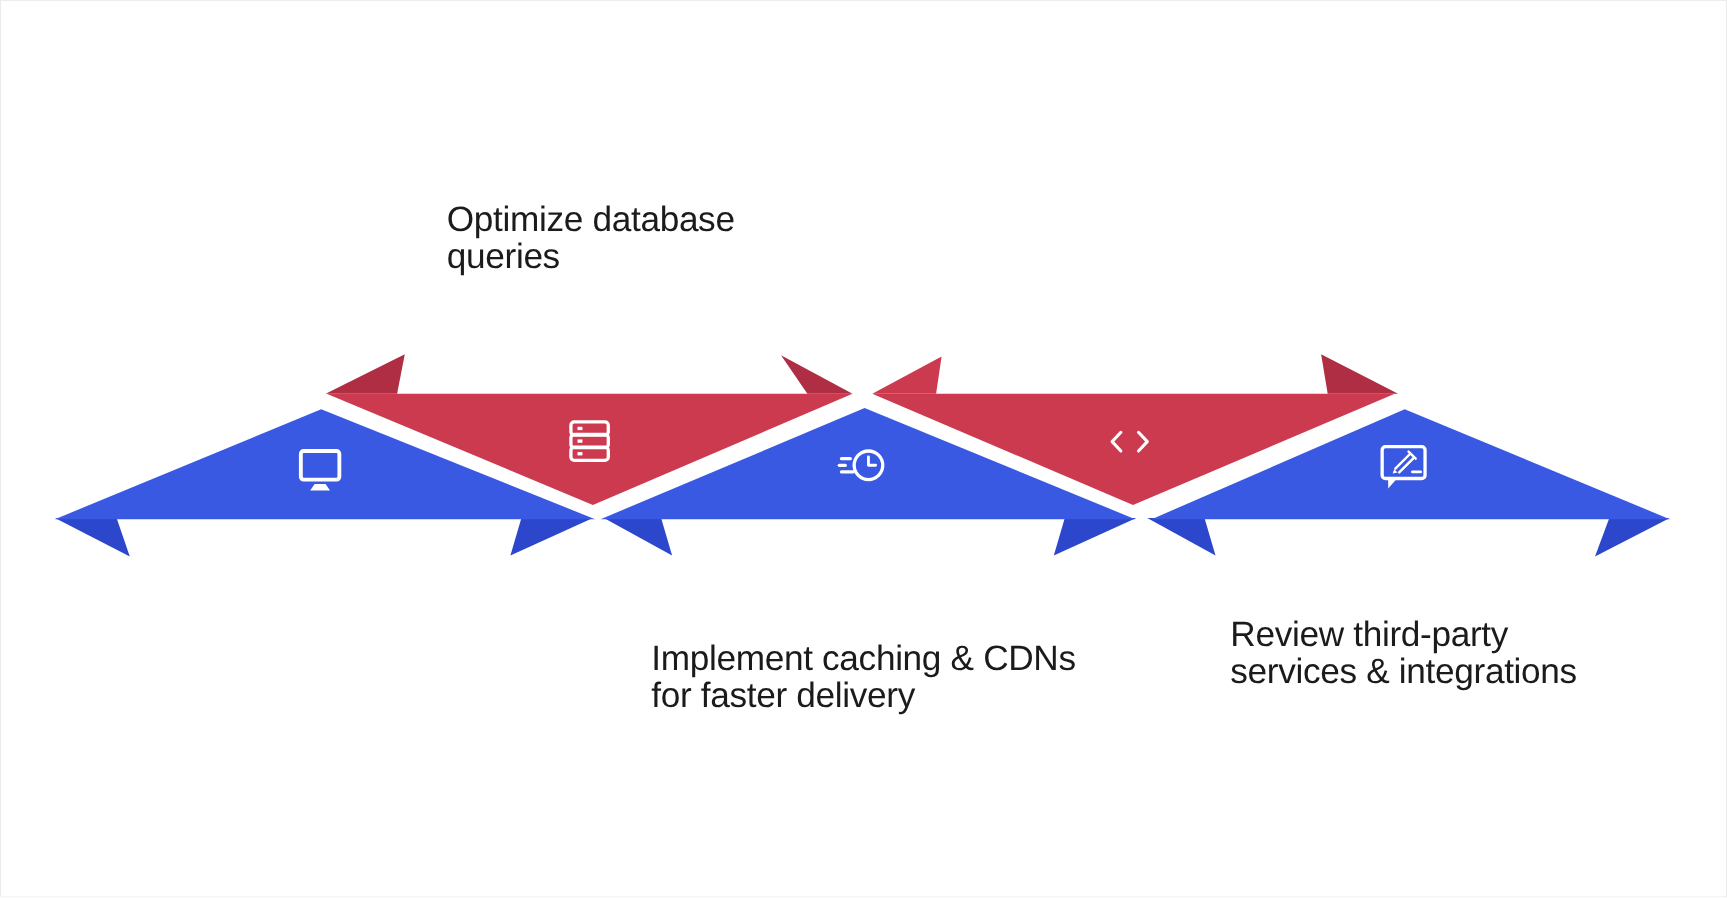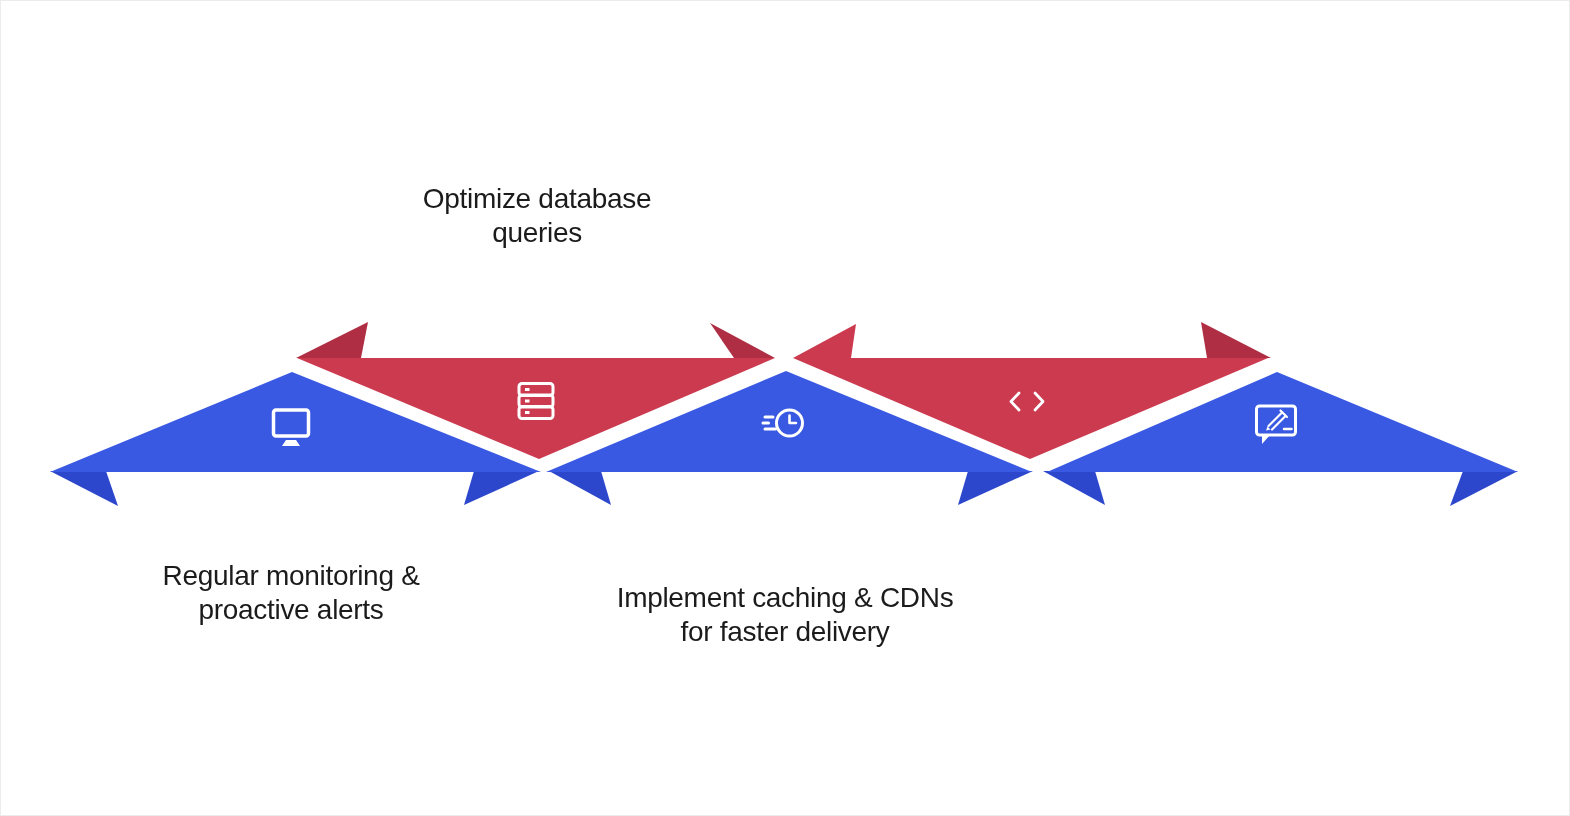--- a/index.html
+++ b/index.html
@@ -28,23 +28,23 @@
   .red-body    { fill: var(--red-body, #CC3A50); }
   .red-fold    { fill: var(--red-fold, #AF2E44); }
   .icon-stroke { stroke: var(--icon-stroke, #ffffff); fill: none;
                  stroke-linecap: round; stroke-linejoin: round; }
   .icon-fill   { fill: var(--icon-stroke, #ffffff); stroke: none; }
 
   .step-label {
     position: absolute;
     transform: translateX(-50%);
     width: max-content;
-    text-align: center;
+    text-align: left;
     white-space: pre-line;
-    font-size: 28px;
+    font-size: 32px;
     line-height: 34px;
     font-weight: 500;
     letter-spacing: -0.3px;
     color: var(--label-text, #1b1b1b);
   }
   .label-s1 { left: 291px;  top: 559px; }
   .label-s2 { left: 537px;  top: 182px; }
   .label-s3 { left: 785px;  top: 559px; margin-top: 22px; }
   .label-s4 { left: 1030px; top: 182px; }
   .label-s5 { left: 1276px; top: 559px; }
@@ -117,19 +117,19 @@
       <rect class="icon-stroke" x="1256.5" y="406" width="39" height="29" rx="3" stroke-width="3"></rect>
       <path class="icon-fill" d="M1262,434 L1262,444 L1270,435 Z"></path>
       <path class="icon-stroke" d="M1268.5,426 L1282,412.5" stroke-width="2.2"></path>
       <path class="icon-stroke" d="M1272,429.5 L1285.5,416" stroke-width="2.2"></path>
       <path class="icon-stroke" d="M1280.5,410.5 L1287,417" stroke-width="2.2"></path>
       <path class="icon-fill" d="M1266,430.5 L1270.5,429.5 L1267.5,426.5 Z"></path>
       <path class="icon-stroke" d="M1284,429 L1291.5,429" stroke-width="2.5"></path>
     </g>
   </svg>
 
-  <div class="step-label label-s1">Regular monitoring &amp;
-proactive alerts</div>
   <div class="step-label label-s2">Optimize database
 queries</div>
   <div class="step-label label-s3">Implement caching &amp; CDNs
 for faster delivery</div>
+  <div class="step-label label-s5">Review third-party
+services &amp; integrations</div>
 </div>
 
 </body></html>

